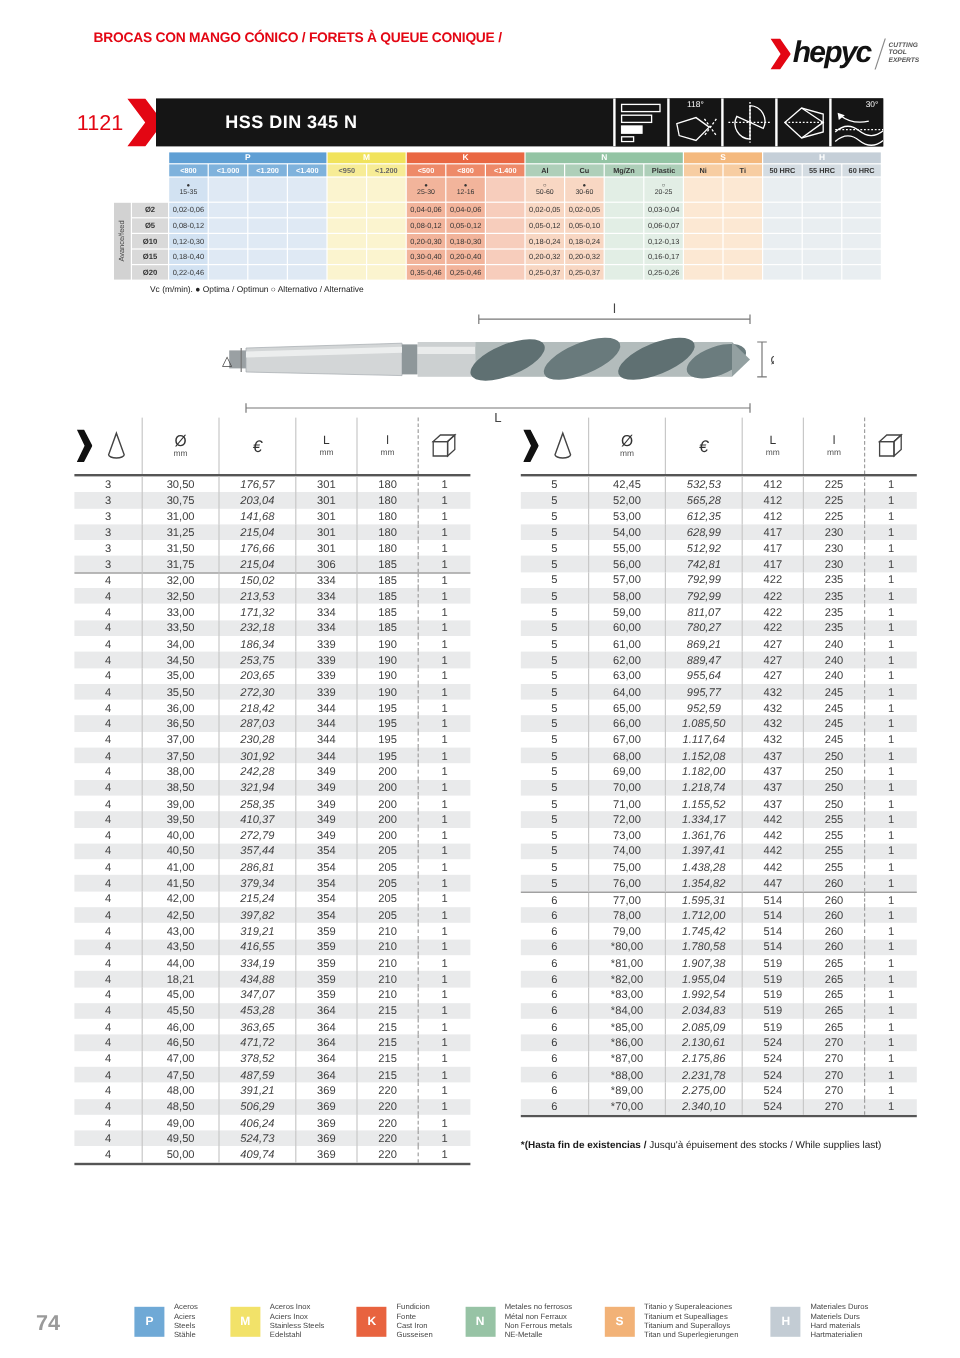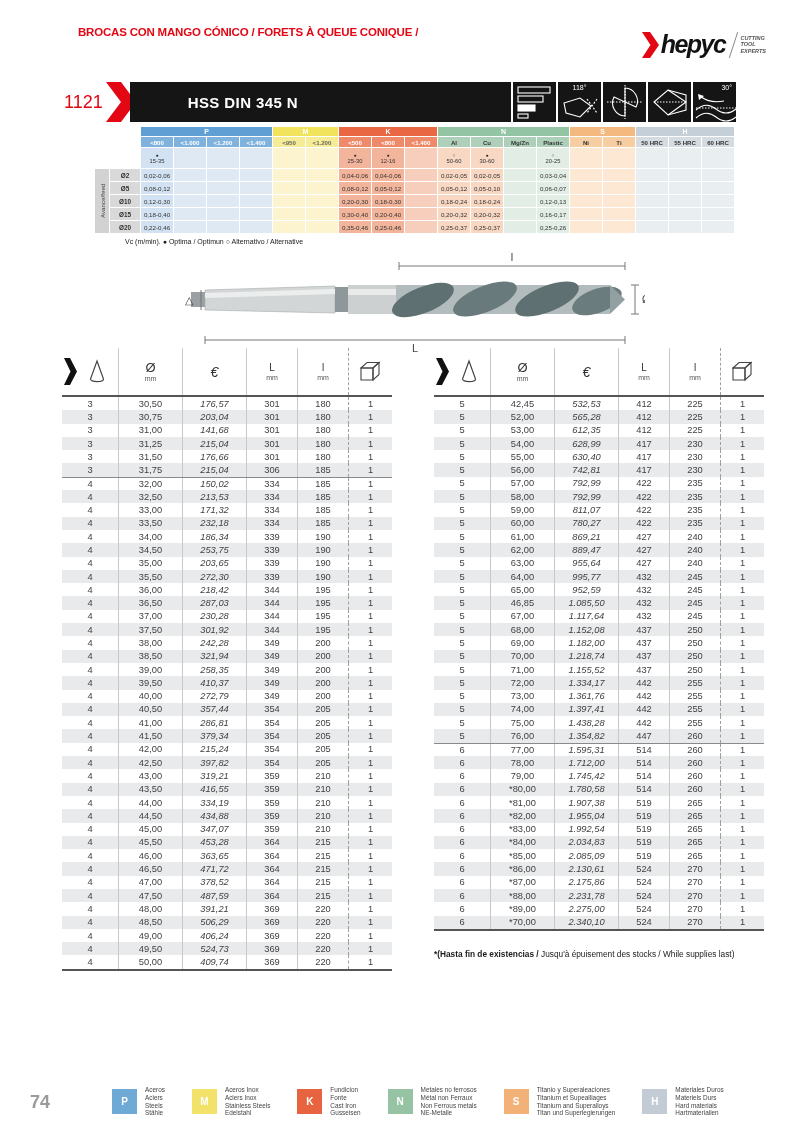--- a/index.html
+++ b/index.html
@@ -621,21 +621,21 @@
           <div class="prow">
             <div class="cl-taper ">4</div>
             <div class="cl-dia c-dia">44,00</div>
             <div class="cl-price c-price">334,19</div>
             <div class="cl-L c-L">359</div>
             <div class="cl-l c-l">210</div>
             <div class="cl-qty c-qty">1</div>
           </div>
           <div class="prow alt">
             <div class="cl-taper ">4</div>
-            <div class="cl-dia c-dia">44,50</div>
+            <div class="cl-dia c-dia">18,21</div>
             <div class="cl-price c-price">434,88</div>
             <div class="cl-L c-L">359</div>
             <div class="cl-l c-l">210</div>
             <div class="cl-qty c-qty">1</div>
           </div>
           <div class="prow">
             <div class="cl-taper ">4</div>
             <div class="cl-dia c-dia">45,00</div>
             <div class="cl-price c-price">347,07</div>
             <div class="cl-L c-L">359</div>
@@ -789,21 +789,21 @@
             <div class="cl-taper ">5</div>
             <div class="cl-dia c-dia">54,00</div>
             <div class="cl-price c-price">628,99</div>
             <div class="cl-L c-L">417</div>
             <div class="cl-l c-l">230</div>
             <div class="cl-qty c-qty">1</div>
           </div>
           <div class="prow">
             <div class="cl-taper ">5</div>
             <div class="cl-dia c-dia">55,00</div>
-            <div class="cl-price c-price">630,40</div>
+            <div class="cl-price c-price">512,92</div>
             <div class="cl-L c-L">417</div>
             <div class="cl-l c-l">230</div>
             <div class="cl-qty c-qty">1</div>
           </div>
           <div class="prow alt">
             <div class="cl-taper ">5</div>
             <div class="cl-dia c-dia">56,00</div>
             <div class="cl-price c-price">742,81</div>
             <div class="cl-L c-L">417</div>
             <div class="cl-l c-l">230</div>
@@ -876,21 +876,21 @@
           <div class="prow">
             <div class="cl-taper ">5</div>
             <div class="cl-dia c-dia">65,00</div>
             <div class="cl-price c-price">952,59</div>
             <div class="cl-L c-L">432</div>
             <div class="cl-l c-l">245</div>
             <div class="cl-qty c-qty">1</div>
           </div>
           <div class="prow alt">
             <div class="cl-taper ">5</div>
-            <div class="cl-dia c-dia">46,85</div>
+            <div class="cl-dia c-dia">66,00</div>
             <div class="cl-price c-price">1.085,50</div>
             <div class="cl-L c-L">432</div>
             <div class="cl-l c-l">245</div>
             <div class="cl-qty c-qty">1</div>
           </div>
           <div class="prow">
             <div class="cl-taper ">5</div>
             <div class="cl-dia c-dia">67,00</div>
             <div class="cl-price c-price">1.117,64</div>
             <div class="cl-L c-L">432</div>

